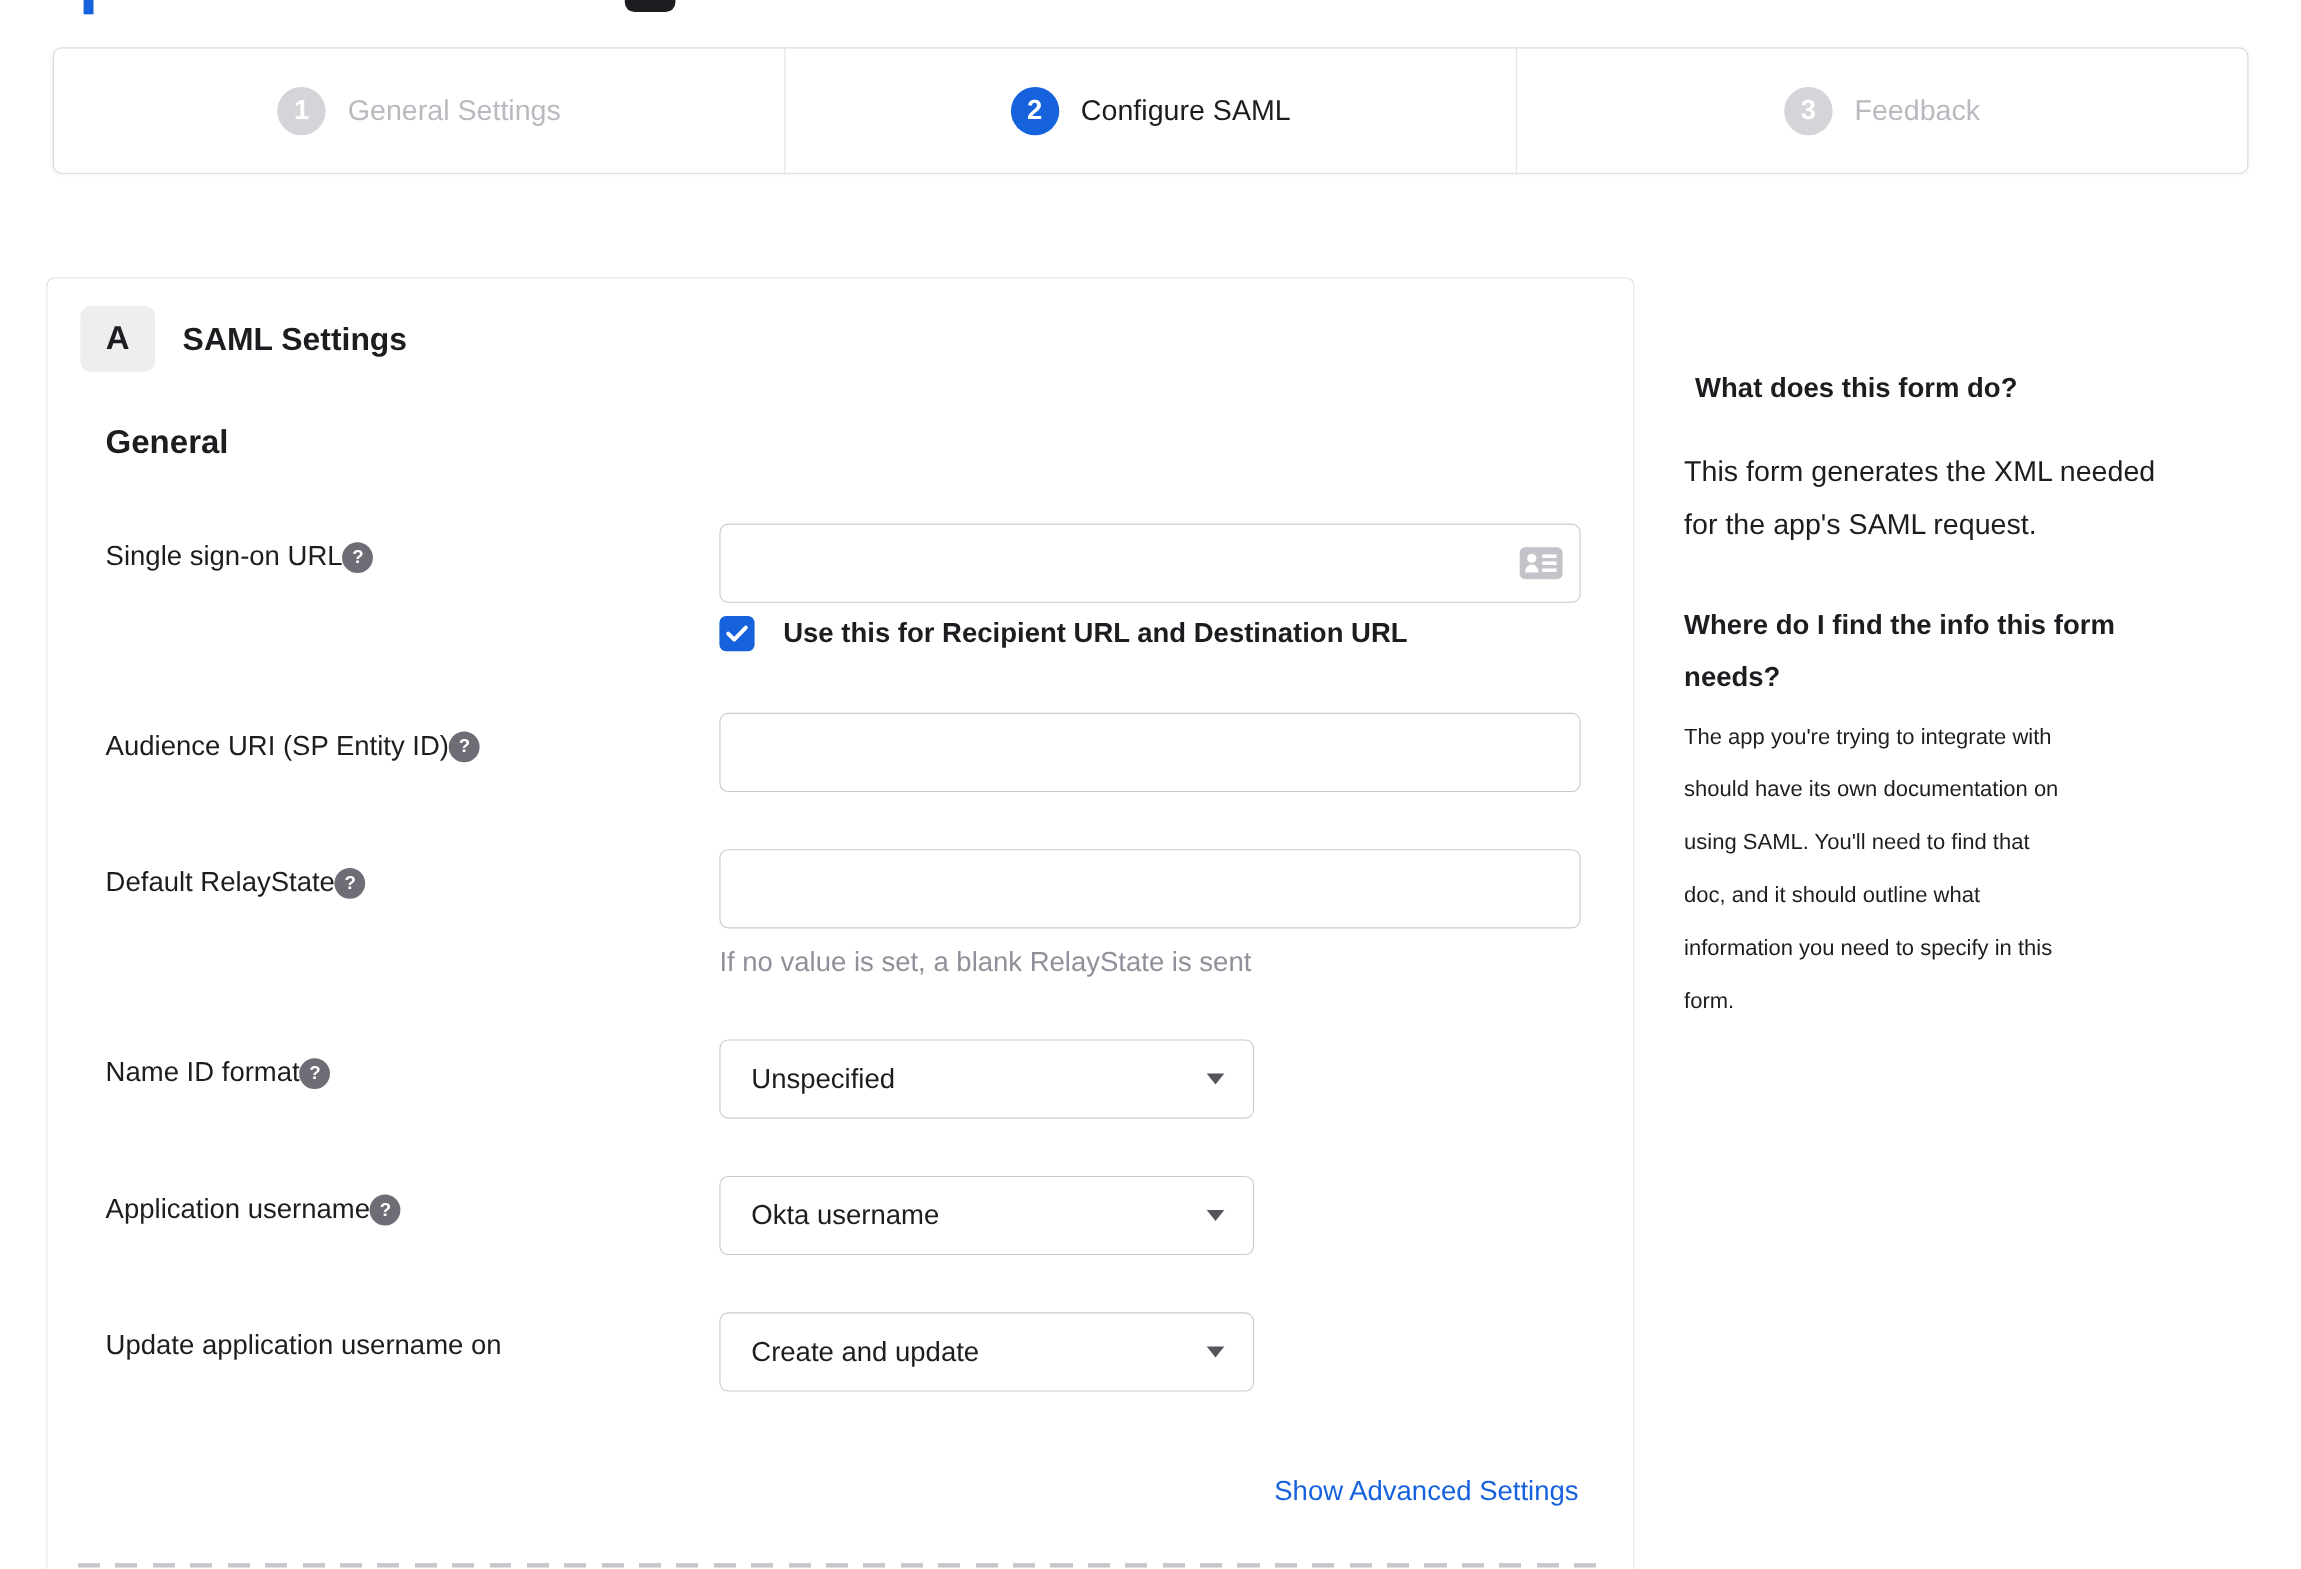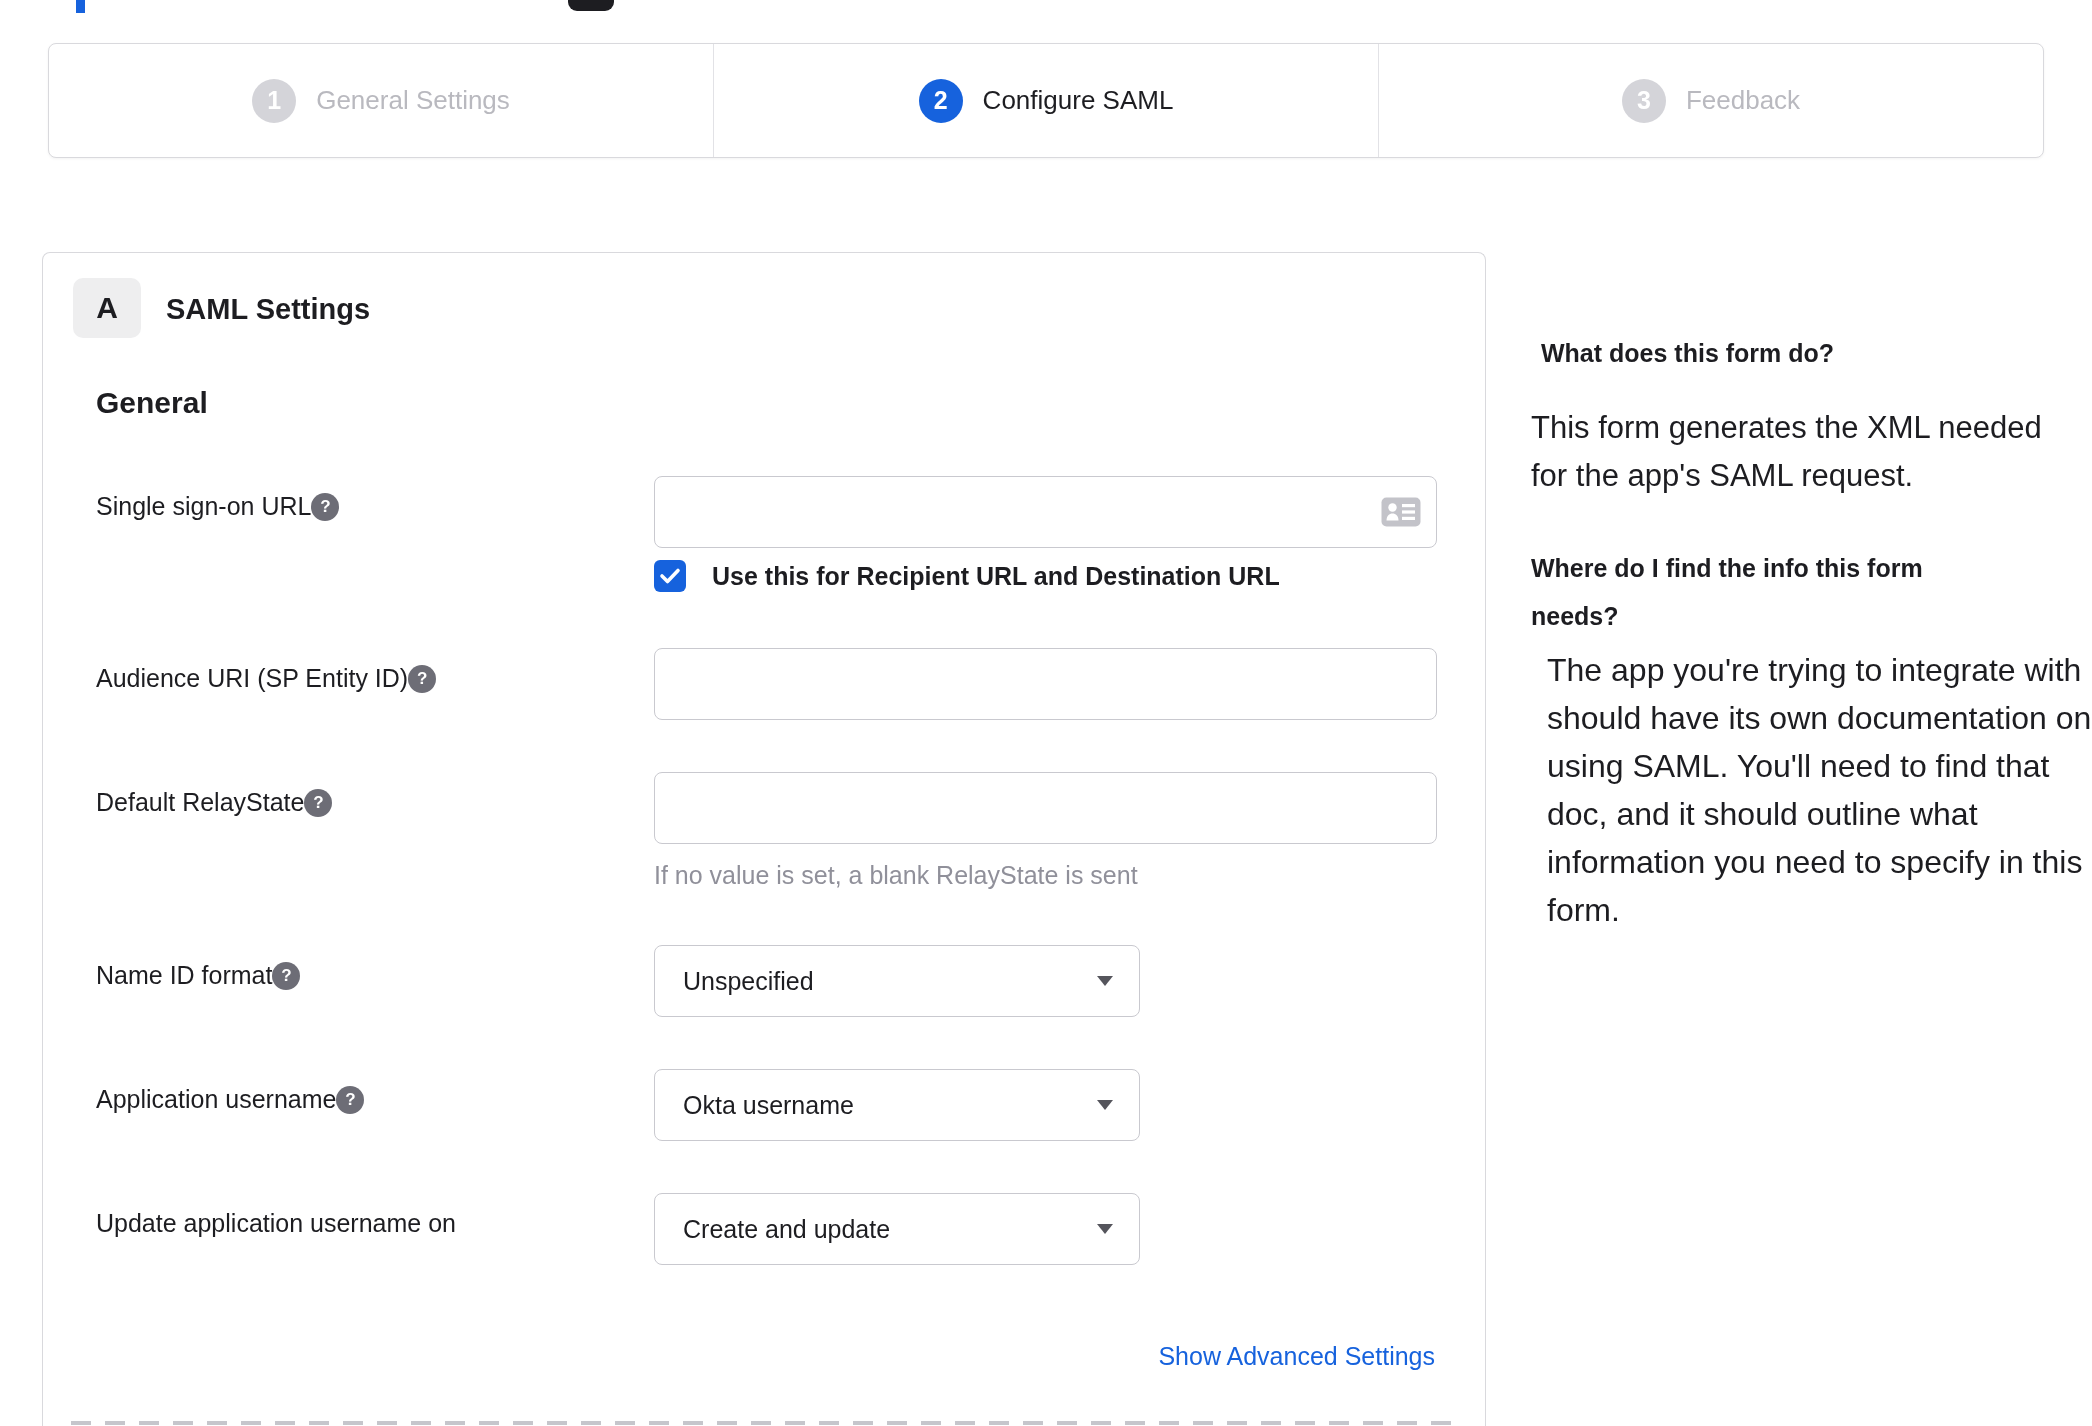--- a/index.html
+++ b/index.html
@@ -86,23 +86,23 @@
   }
 
   .dashed-divider {
     position:absolute; left:28px; right:28px; top:1168px; height:4px;
     background:repeating-linear-gradient(90deg,#c6c6cc 0 20px,transparent 20px 34px);
   }
 
   
   .help-sidebar { position:absolute; left:1531px; top:330px; width:530px; }
   .sb-q1 { margin:10px; font-size:25px; font-weight:bold; line-height:26px; }
-  .sb-p1 { margin:38px 0 0 0; font-size:31px; line-height:48px; }
+  .sb-p1 { margin:38px 0 0 0; font-size:26px; line-height:48px; }
   .sb-q2 { margin:44px 0 0 0; font-size:25px; font-weight:bold; line-height:48px; }
-  .sb-p2 { margin:6px 0 0 16px; font-size:32px; line-height:48px; }
+  .sb-p2 { margin:6px 0 0 0; font-size:20px; line-height:48px; }
   .sb-line { white-space:nowrap; }
 </style>
 </head>
 <body>
 
 <div class="canvas">
 
   <div class="frag-blue"></div>
   <div class="frag-dark"></div>
 

